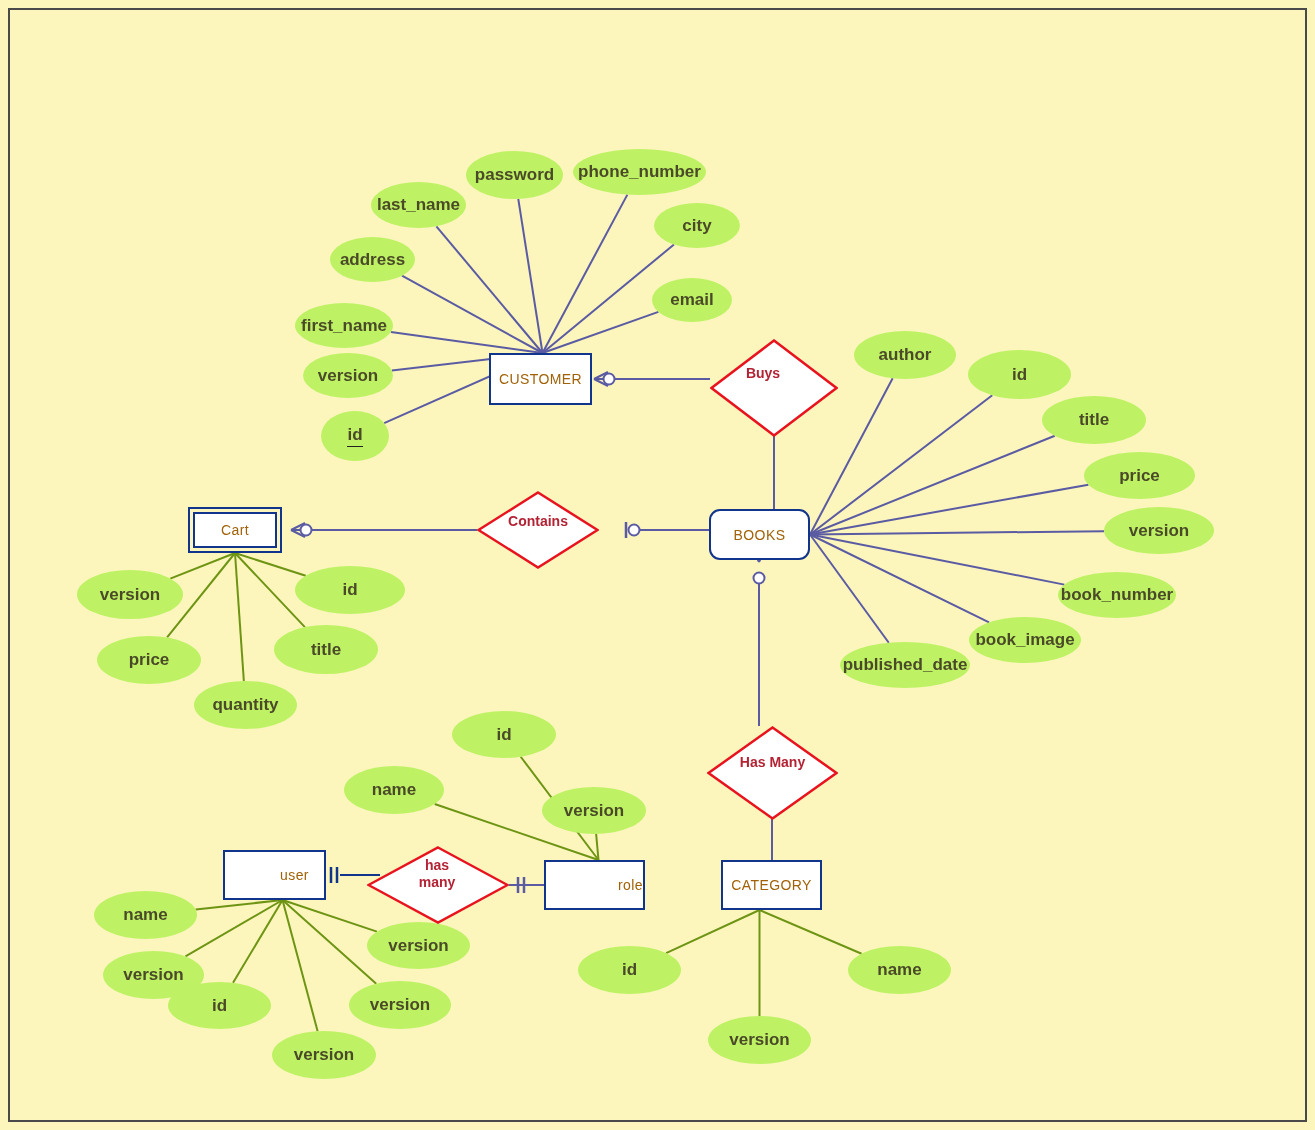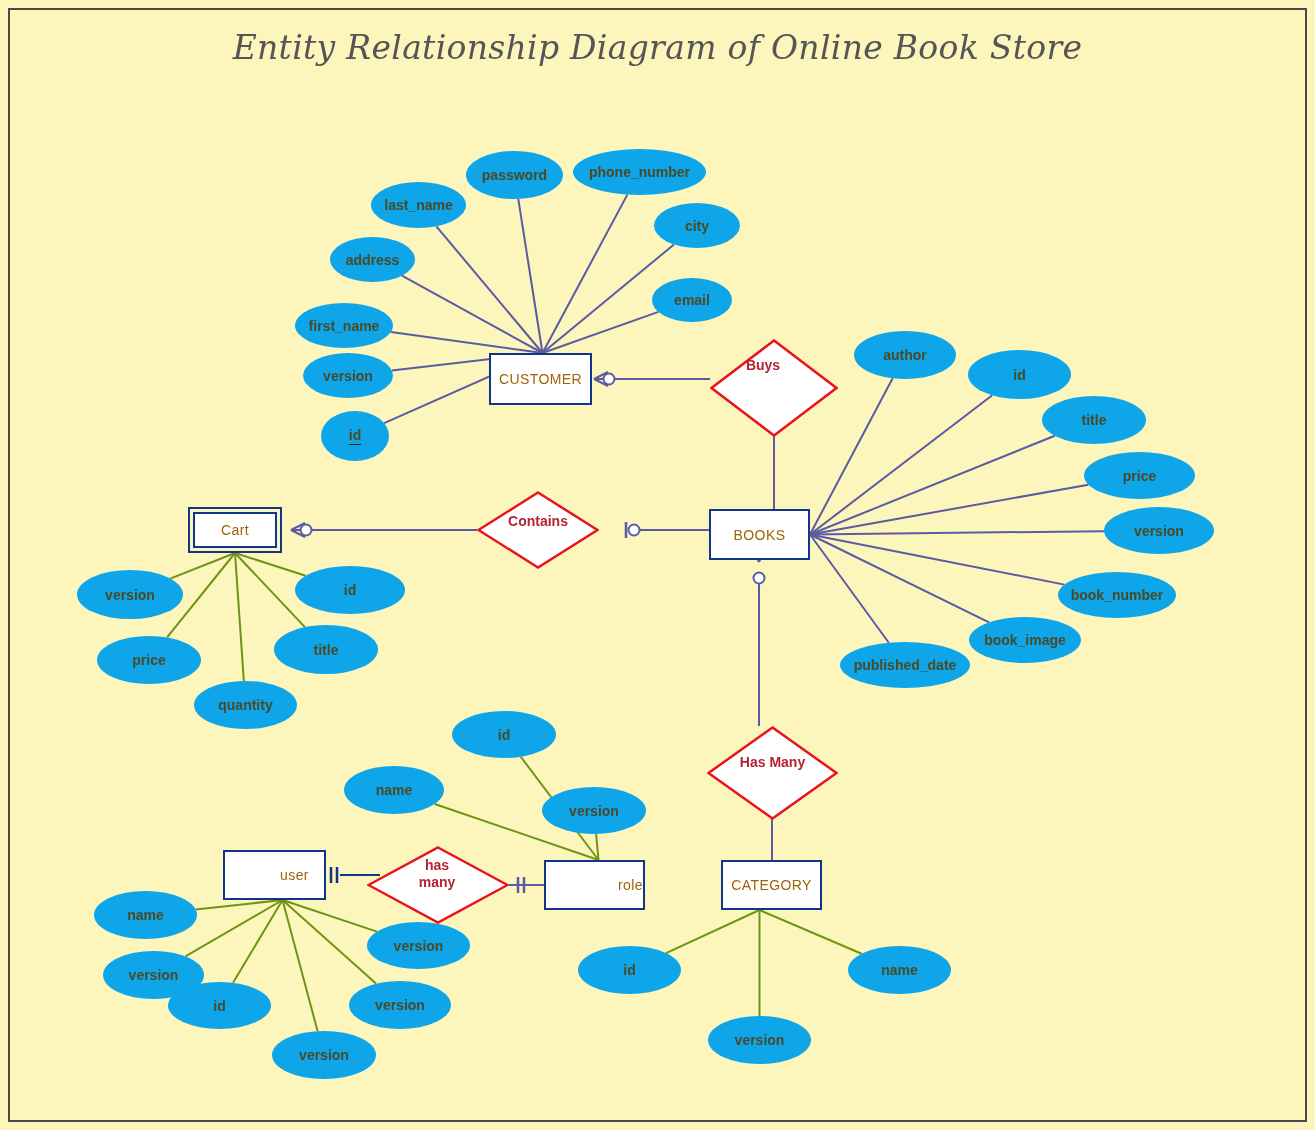--- a/index.html
+++ b/index.html
@@ -57,28 +57,28 @@
     color: #a16207;
     font-weight: normal;
     letter-spacing: 0.4px;
   }
   .ent.weak {
     border: 2px solid #11348C;
     box-shadow: inset 0 0 0 3px #FCF6BD, inset 0 0 0 5px #11348C;
   }
   .attr {
     position: absolute;
-    background: #0ea5e9;
+    background: #bef264;
     border-radius: 50%;
     display: flex;
     align-items: center;
     justify-content: center;
     color: #4A4A28;
     font-weight: bold;
-    font-size: 14px;
+    font-size: 17px;
     text-align: center;
   }
   .attr .pk {
     border-bottom: 1.5px solid #222;
     padding-bottom: 1px;
   }
   .rel {
     position: absolute;
     display: flex;
     align-items: flex-start;
@@ -99,21 +99,20 @@
     z-index: 2;
   }
 </style>
 </head>
 <body>
 
 <div id="canvas">
 
   <div id="frame"></div>
 
-  <div id="title">Entity Relationship Diagram of Online Book Store</div>
 
   <svg id="wires" viewBox="0 0 1315 1130">
       <line x1="542.5" y1="353" x2="436.356746823752" y2="226.3128913702847" stroke="#5B5BA3" stroke-width="2"></line>
       <line x1="542.5" y1="353" x2="518.2638950296213" y2="198.9276184025926" stroke="#5B5BA3" stroke-width="2"></line>
       <line x1="542.5" y1="353" x2="627.3804626599469" y2="194.61480678917113" stroke="#5B5BA3" stroke-width="2"></line>
       <line x1="542.5" y1="353" x2="673.9738533585123" y2="244.5021598497714" stroke="#5B5BA3" stroke-width="2"></line>
       <line x1="542.5" y1="353" x2="658.3791239970358" y2="311.91910654285687" stroke="#5B5BA3" stroke-width="2"></line>
       <line x1="542.5" y1="353" x2="401.97347780811754" y2="275.7104127944647" stroke="#5B5BA3" stroke-width="2"></line>
       <line x1="542.5" y1="353" x2="390.9113875033486" y2="331.9990587221264" stroke="#5B5BA3" stroke-width="2"></line>
       <line x1="542.5" y1="353" x2="391.8418983305712" y2="370.42831510314727" stroke="#5B5BA3" stroke-width="2"></line>
@@ -168,21 +167,21 @@
       <line x1="331" y1="867" x2="331" y2="883" stroke="#11348C" stroke-width="2.5"></line>
       <line x1="337" y1="867" x2="337" y2="883" stroke="#11348C" stroke-width="2.5"></line>
       <line x1="518" y1="877" x2="518" y2="893" stroke="#5B5BA3" stroke-width="2.5"></line>
       <line x1="524" y1="877" x2="524" y2="893" stroke="#5B5BA3" stroke-width="2.5"></line>
     </svg>
 
   <div id="shapes">
       <div class="ent" style="left: 489px; top: 353px; width: 103px; height: 52px; font-size: 14px;">
         <span>CUSTOMER</span>
       </div>
-      <div class="ent" style="left: 709px; top: 509px; width: 101px; height: 51px; font-size: 14px;">
+      <div class="ent" style="left: 709px; top: 509px; width: 101px; height: 51px; font-size: 14px; border-radius: 11px;">
         <span>BOOKS</span>
       </div>
       <div class="ent weak" style="left: 188px; top: 507px; width: 94px; height: 46px; font-size: 14px;">
         <span>Cart</span>
       </div>
       <div class="ent" style="left: 223px; top: 850px; width: 103px; height: 50px; font-size: 14px; padding-left: 40px;">
         <span>user</span>
       </div>
       <div class="ent" style="left: 544px; top: 860px; width: 101px; height: 50px; font-size: 14px; justify-content: flex-end;">
         <span>role</span>
@@ -289,21 +288,21 @@
       <div class="attr" style="left: 848px; top: 946px; width: 103px; height: 48px;">
         <span>name</span>
       </div>
       <div class="attr" style="left: 708px; top: 1016px; width: 103px; height: 48px;">
         <span>version</span>
       </div>
       <div class="rel" style="left: 710px; top: 339px; width: 128px; height: 98px;">
         <svg class="dia" viewBox="0 0 128 98" preserveAspectRatio="none">
           <polygon points="64,1.5 126.5,49 64,96.5 1.5,49" fill="#FFFFFF" stroke="#E8131E" stroke-width="2.5"></polygon>
         </svg>
-        <div class="lbl" style="margin-top: 18px; margin-left: -22px;">Buys</div>
+        <div class="lbl" style="margin-top: 26px; margin-left: -22px;">Buys</div>
       </div>
       <div class="rel" style="left: 477px; top: 491px; width: 122px; height: 78px;">
         <svg class="dia" viewBox="0 0 122 78" preserveAspectRatio="none">
           <polygon points="61,1.5 120.5,39 61,76.5 1.5,39" fill="#FFFFFF" stroke="#E8131E" stroke-width="2.5"></polygon>
         </svg>
         <div class="lbl" style="margin-top: 22px; margin-left: 0px;">Contains</div>
       </div>
       <div class="rel" style="left: 707px; top: 726px; width: 131px; height: 94px;">
         <svg class="dia" viewBox="0 0 131 94" preserveAspectRatio="none">
           <polygon points="65.5,1.5 129.5,47 65.5,92.5 1.5,47" fill="#FFFFFF" stroke="#E8131E" stroke-width="2.5"></polygon>

